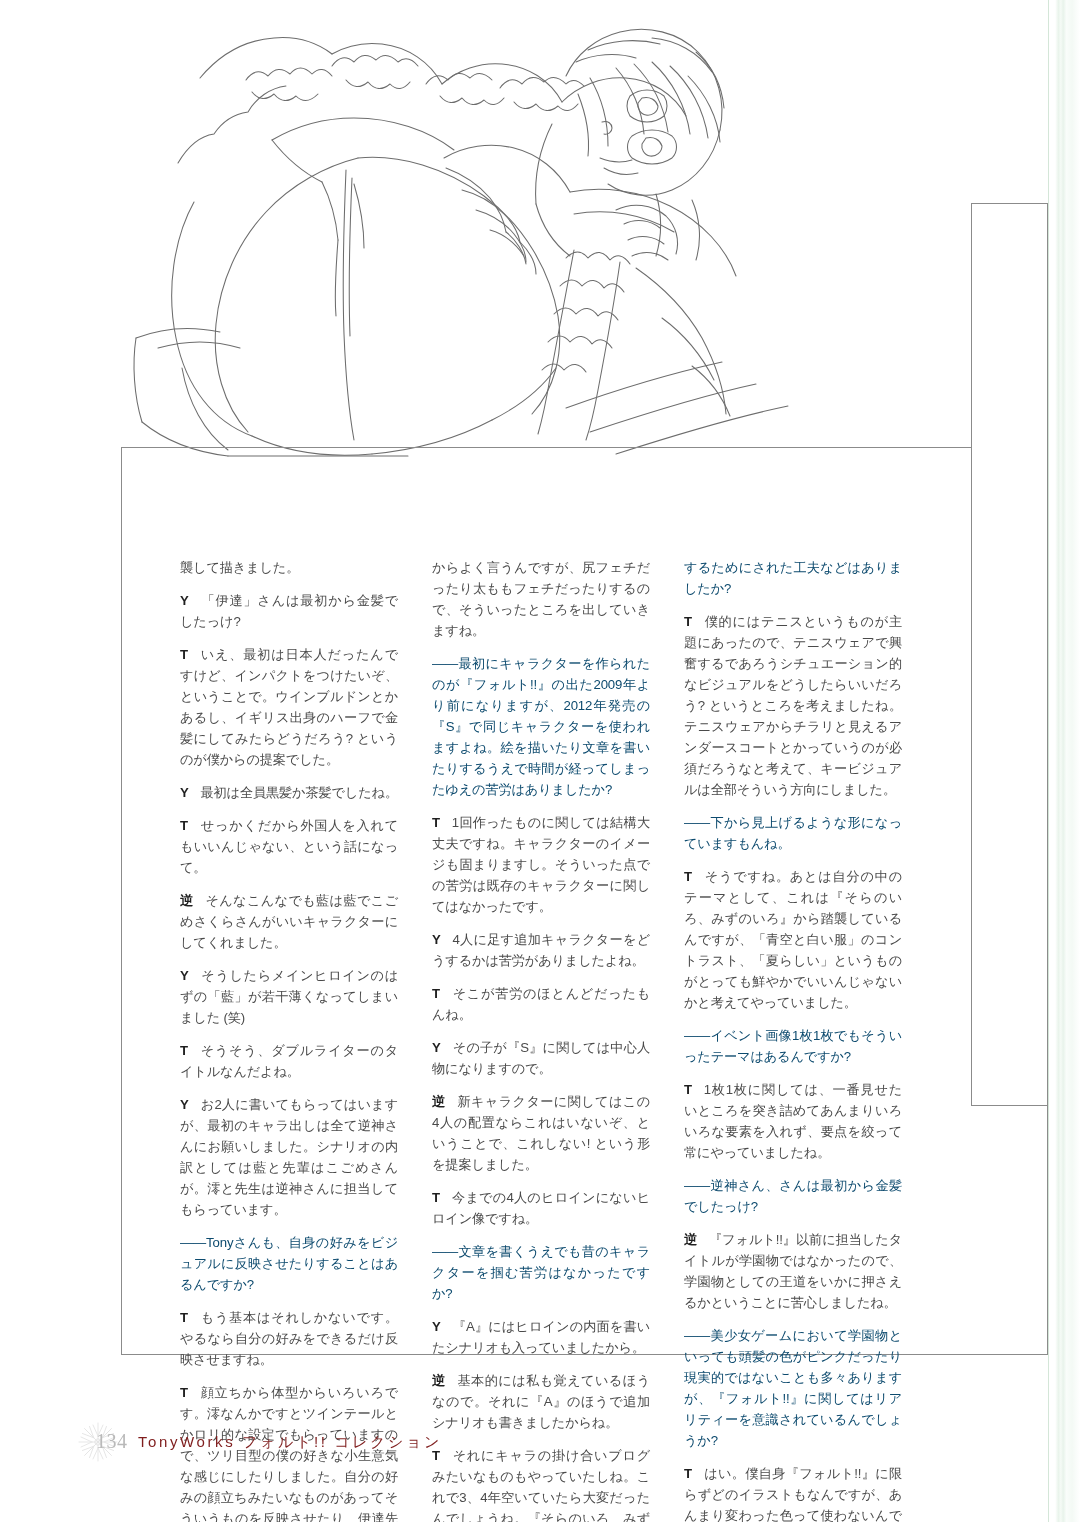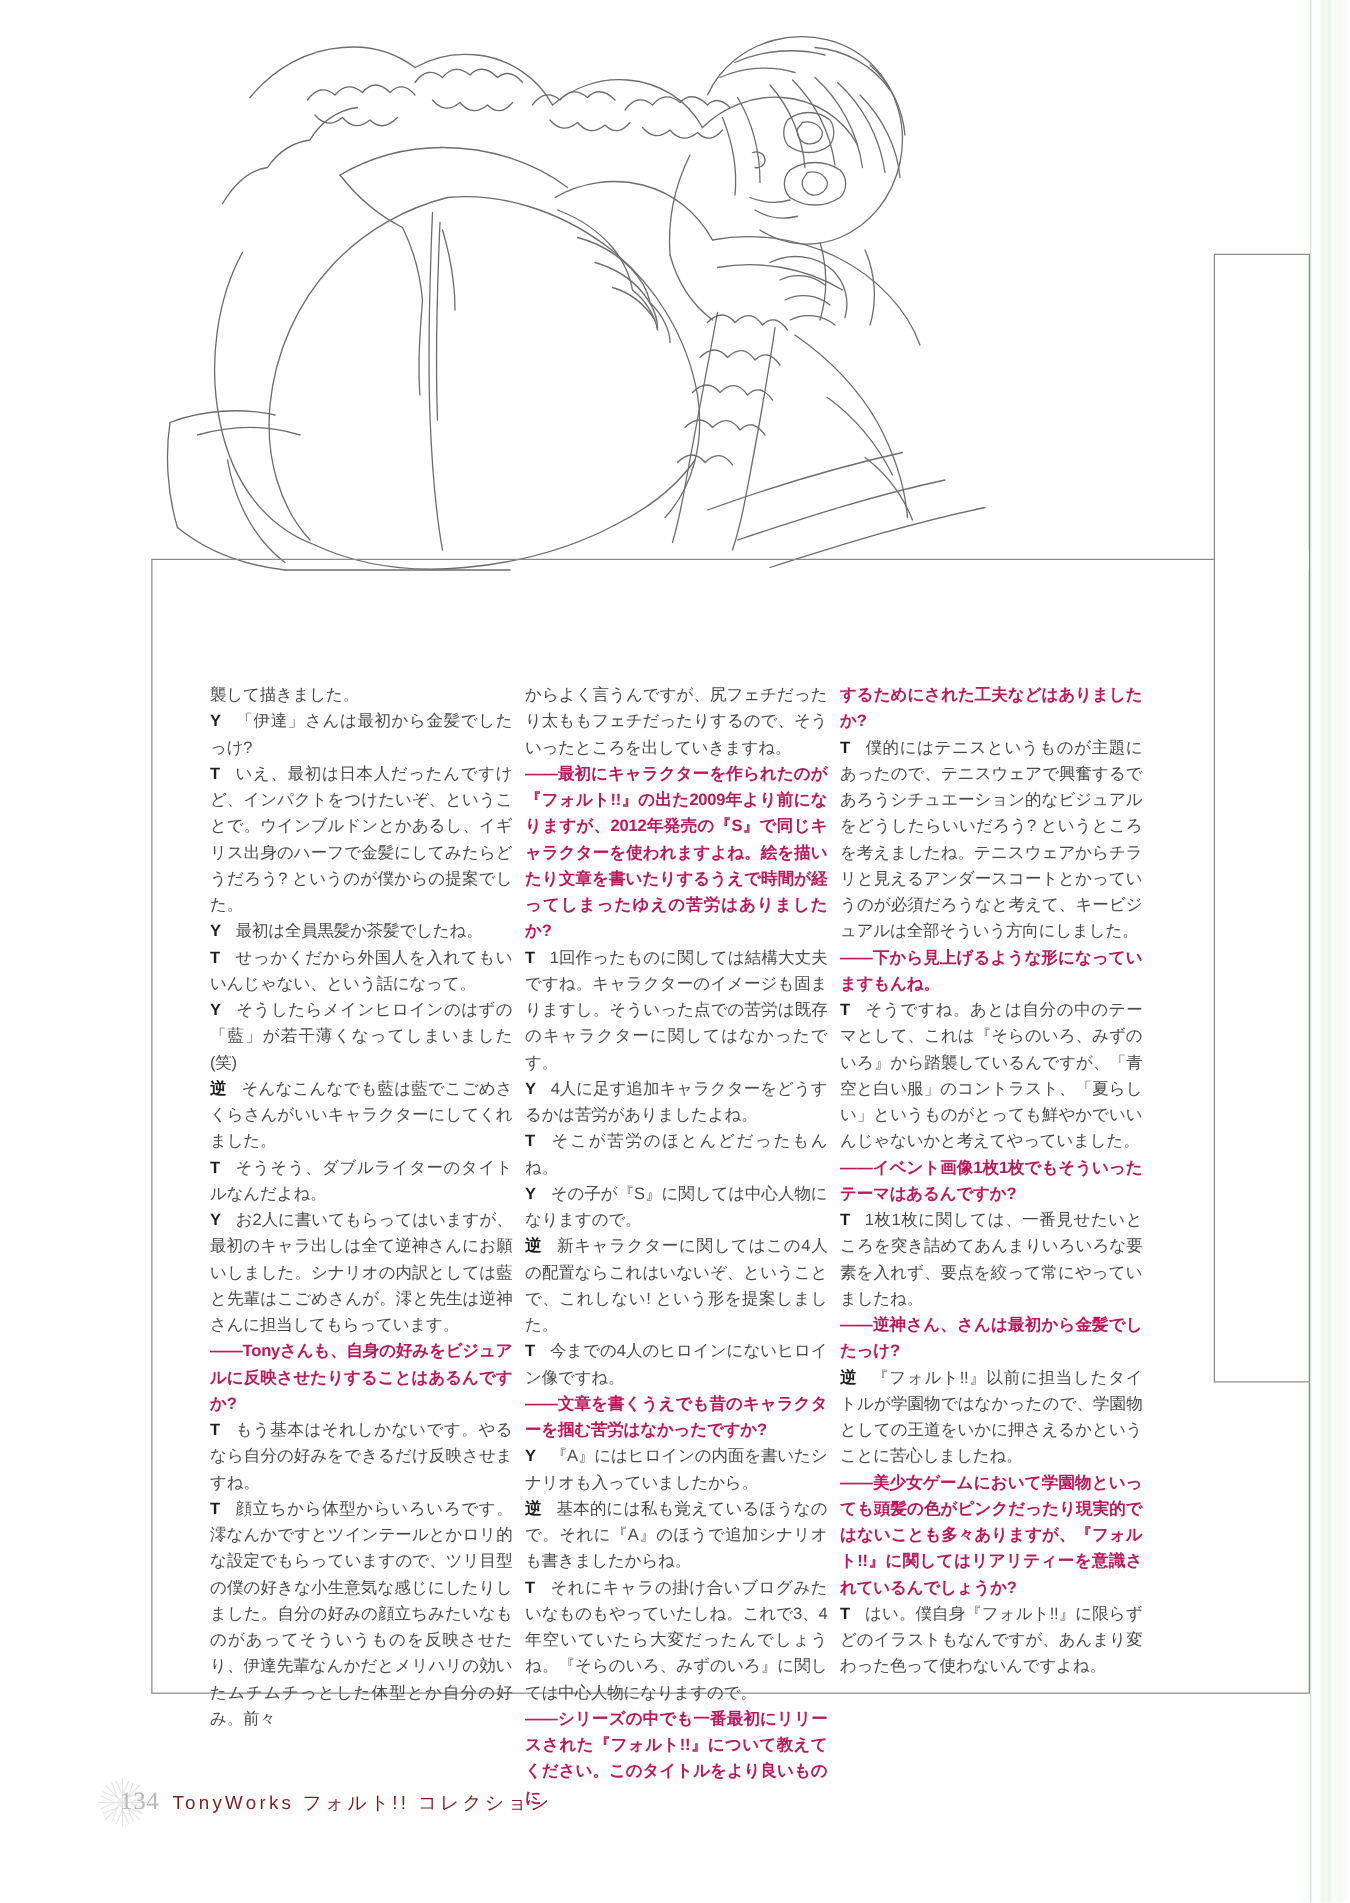--- a/index.html
+++ b/index.html
@@ -108,27 +108,27 @@
   .col {
     width: 242px;
     flex: 0 0 242px;
   }
   .para {
     font-size: 13.2px;
     line-height: 21px;
     letter-spacing: -0.15px;
     text-align: justify;
     text-justify: inter-character;
-    margin: 0;
+    margin: 12px;
     color: #4a4a4a;
     word-break: break-all;
   }
   .para.q {
-    font-weight: bold;
-    color: #be185d;
+    font-weight: normal;
+    color: #0c4a6e;
   }
   .spk {
     font-weight: bold;
     color: #1f1f1f;
     margin-right: 0.45em;
   }
   .spk.wide {
     margin-right: 0.9em;
   }
 
@@ -281,22 +281,22 @@
 <div class="text-frame"></div>
 <div class="aux-mask"></div>
 
 <div class="columns">
   <div class="col">
       <p class="para"><span>襲して描きました。</span></p>
       <p class="para"><span class="spk wide">Y</span><span>「伊達」さんは最初から金髪でしたっけ?</span></p>
       <p class="para"><span class="spk wide">T</span><span>いえ、最初は日本人だったんですけど、インパクトをつけたいぞ、ということで。ウインブルドンとかあるし、イギリス出身のハーフで金髪にしてみたらどうだろう? というのが僕からの提案でした。</span></p>
       <p class="para"><span class="spk wide">Y</span><span>最初は全員黒髪か茶髪でしたね。</span></p>
       <p class="para"><span class="spk wide">T</span><span>せっかくだから外国人を入れてもいいんじゃない、という話になって。</span></p>
+      <p class="para"><span class="spk wide">逆</span><span>そんなこんなでも藍は藍でこごめさくらさんがいいキャラクターにしてくれました。</span></p>
       <p class="para"><span class="spk wide">Y</span><span>そうしたらメインヒロインのはずの「藍」が若干薄くなってしまいました (笑)</span></p>
-      <p class="para"><span class="spk wide">逆</span><span>そんなこんなでも藍は藍でこごめさくらさんがいいキャラクターにしてくれました。</span></p>
       <p class="para"><span class="spk wide">T</span><span>そうそう、ダブルライターのタイトルなんだよね。</span></p>
       <p class="para"><span class="spk wide">Y</span><span>お2人に書いてもらってはいますが、最初のキャラ出しは全て逆神さんにお願いしました。シナリオの内訳としては藍と先輩はこごめさんが。澪と先生は逆神さんに担当してもらっています。</span></p>
       <p class="para q"><span>——Tonyさんも、自身の好みをビジュアルに反映させたりすることはあるんですか?</span></p>
       <p class="para"><span class="spk wide">T</span><span>もう基本はそれしかないです。やるなら自分の好みをできるだけ反映させますね。</span></p>
       <p class="para"><span class="spk wide">T</span><span>顔立ちから体型からいろいろです。澪なんかですとツインテールとかロリ的な設定でもらっていますので、ツリ目型の僕の好きな小生意気な感じにしたりしました。自分の好みの顔立ちみたいなものがあってそういうものを反映させたり、伊達先輩なんかだとメリハリの効いたムチムチっとした体型とか自分の好み。前々</span></p>
     </div>
   <div class="col">
       <p class="para"><span>からよく言うんですが、尻フェチだったり太ももフェチだったりするので、そういったところを出していきますね。</span></p>
       <p class="para q"><span>——最初にキャラクターを作られたのが『フォルト!!』の出た2009年より前になりますが、2012年発売の『S』で同じキャラクターを使われますよね。絵を描いたり文章を書いたりするうえで時間が経ってしまったゆえの苦労はありましたか?</span></p>
       <p class="para"><span class="spk wide">T</span><span>1回作ったものに関しては結構大丈夫ですね。キャラクターのイメージも固まりますし。そういった点での苦労は既存のキャラクターに関してはなかったです。</span></p>

